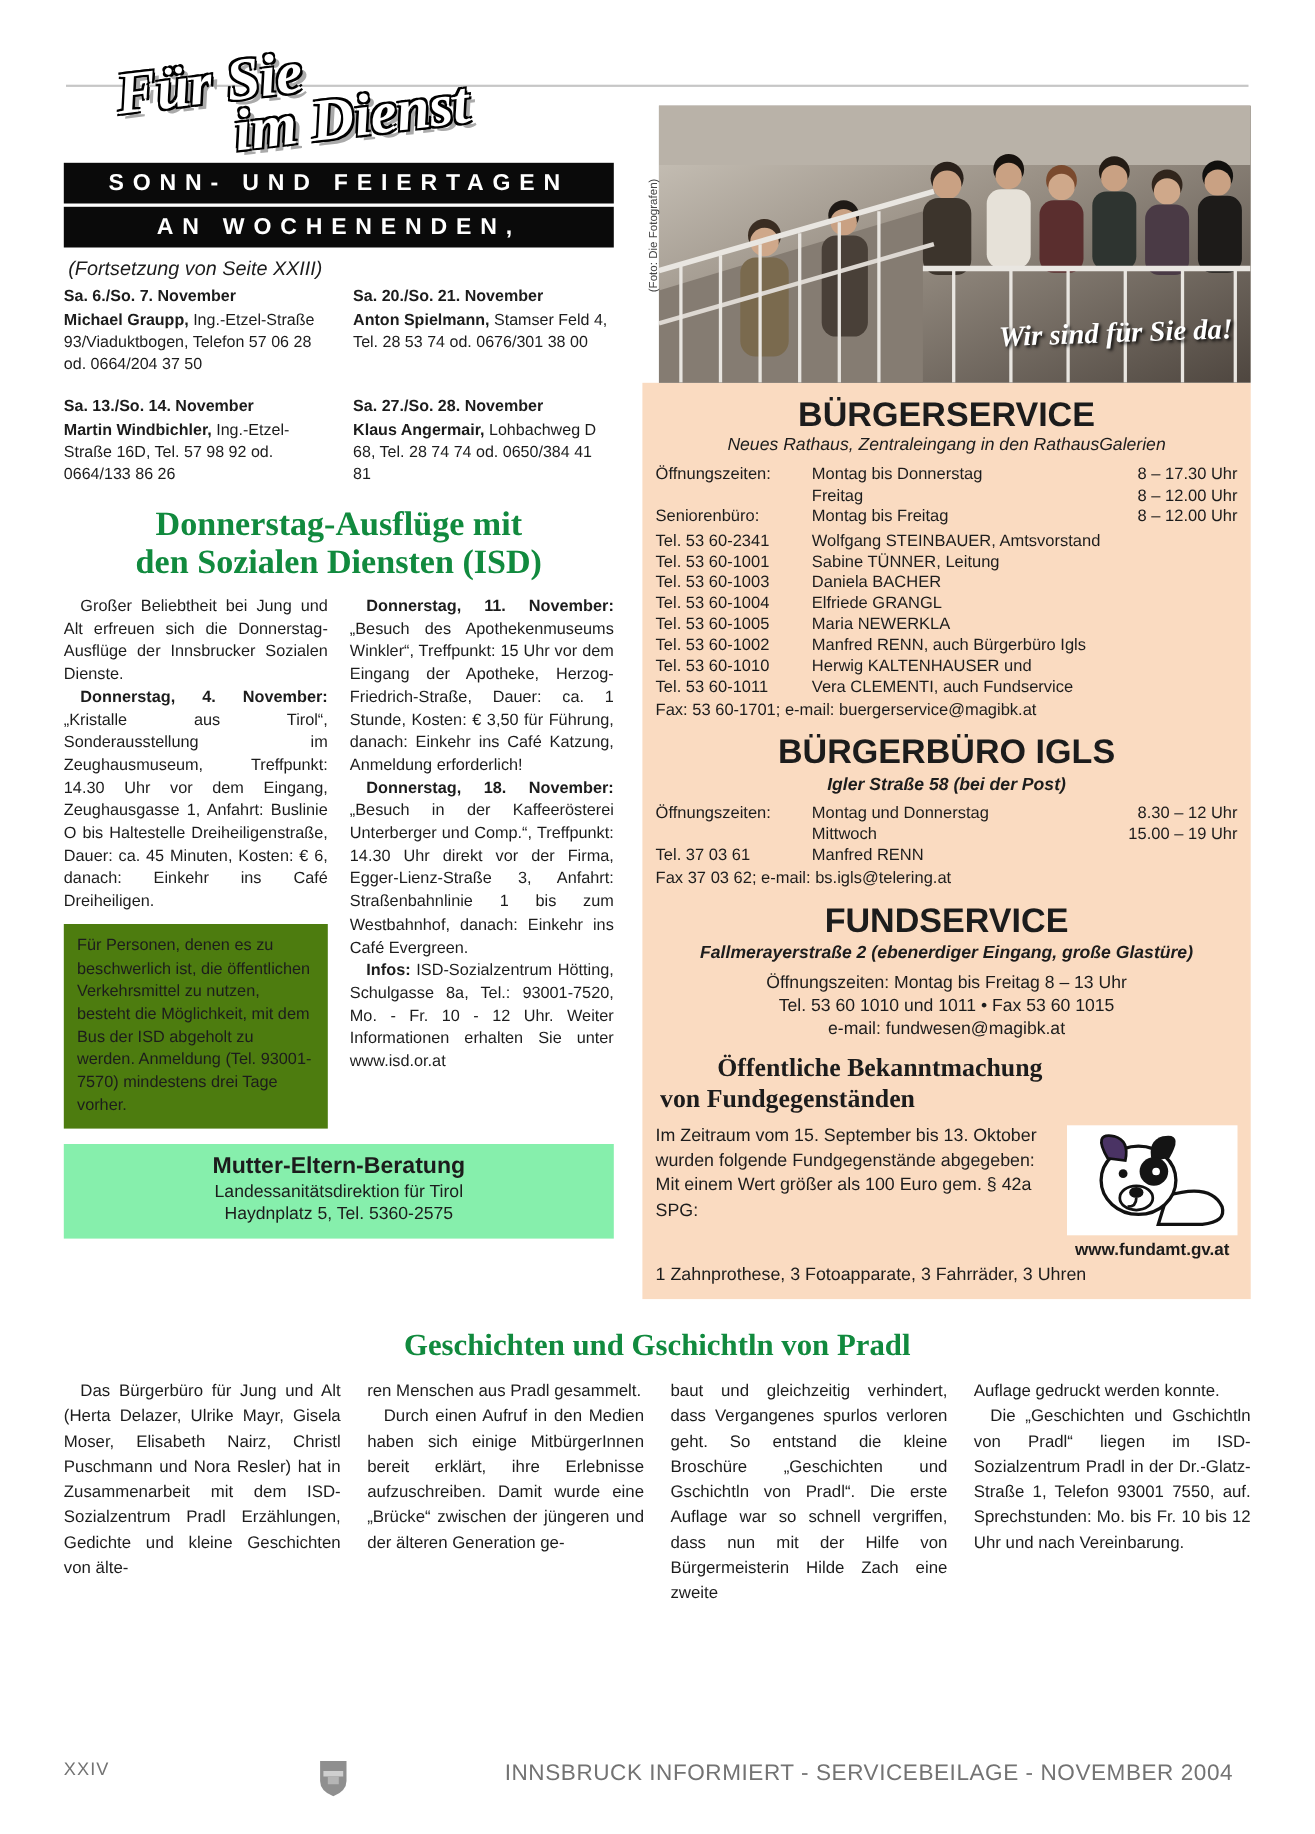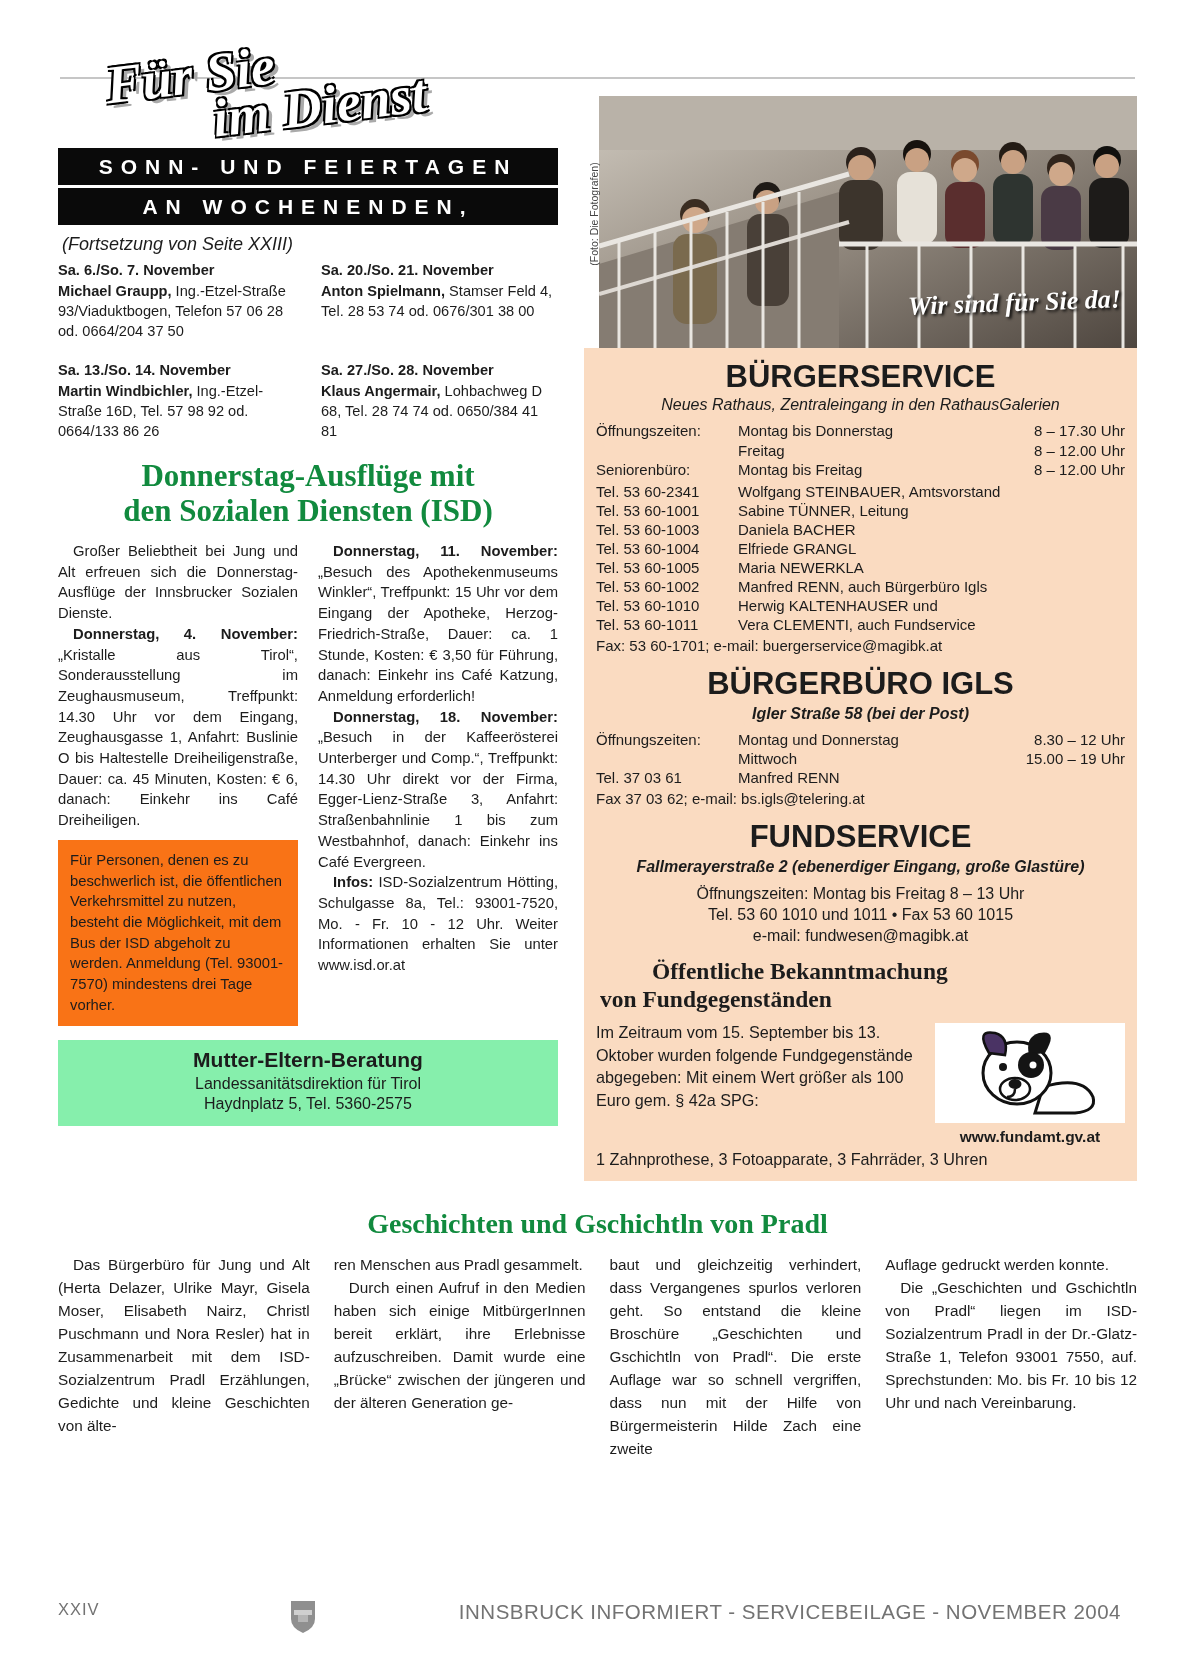--- a/index.html
+++ b/index.html
@@ -35,21 +35,21 @@
   .duty-date, .duty-name { font-weight:bold; }
   .duty-date { margin-bottom:1px; }
 
   
   .isd-title { font-family:"Liberation Serif", serif; font-weight:bold; color:#118a3e;
     font-size:31px; line-height:1.15; text-align:center; margin-top:16px; }
   .isd-cols { display:flex; gap:20px; margin-top:12px; }
   .isd-col { flex:1; font-size:14.8px; line-height:1.4; text-align:justify; }
   .para { text-indent:15px; }
   .para .lead { font-weight:bold; }
-  .highlight-box { background:#f97316; padding:10px 12px; margin-top:9px; text-align:left; text-indent:0; }
+  .highlight-box { background:#4d7c0f; padding:10px 12px; margin-top:9px; text-align:left; text-indent:0; }
 
   .mutter-box { background:#86efac; text-align:center; padding:8px 21px 11px; margin-top:14px; }
   .mutter-title { font-size:21px; font-weight:bold; margin-bottom:2px; }
   .mutter-line { font-size:16px; line-height:1.3; }
 
   
   .photo-wrap { position:relative; margin-left:15px; height:252px; }
   .photo { position:absolute; inset:0; overflow:hidden; background:#8e867c; }
   .photo svg.photo-svg { display:block; width:100%; height:100%; }
   .photo-script { position:absolute; right:16px; bottom:30px; font-family:"Liberation Serif", serif;
@@ -69,21 +69,21 @@
   .phone-list { margin-top:3px; }
   .fax-line { font-size:15px; margin-top:3px; }
   .svc-heading2 { text-align:center; font-weight:bold; font-size:31px; margin-top:12px; }
   .fund-line { text-align:center; font-size:16px; line-height:1.32; }
 
   .announce { margin-top:12px; }
   .announce-title { font-family:"Liberation Serif", serif; font-weight:bold; font-size:23.5px; line-height:1.18; }
   .announce-title .t1 { margin-left:56px; }
   .announce-title .t2 { margin-left:4px; }
   .announce-body { font-size:16.2px; line-height:1.4; margin-top:7px; }
-  .dog-box { float:right; width:190px; margin:2px 0 2px 10px; text-align:center; }
+  .dog-box { float:right; width:155px; margin:2px 0 2px 10px; text-align:center; }
   .dog-img { background:#fff; height:100px; display:flex; align-items:center; justify-content:center; }
   .dog-caption { font-weight:bold; font-size:15.5px; margin-top:3px; }
   .items-line { clear:both; font-size:16.2px; margin-top:5px; }
 
   
   .pradl { padding:0 58px; }
   .pradl-title { font-family:"Liberation Serif", serif; font-weight:bold; color:#118a3e;
     font-size:28px; text-align:center; margin-top:6px; }
   .pradl-cols { display:flex; gap:24px; margin-top:14px; }
   .pradl-col { flex:1; font-size:15.3px; line-height:1.5; text-align:justify; }

